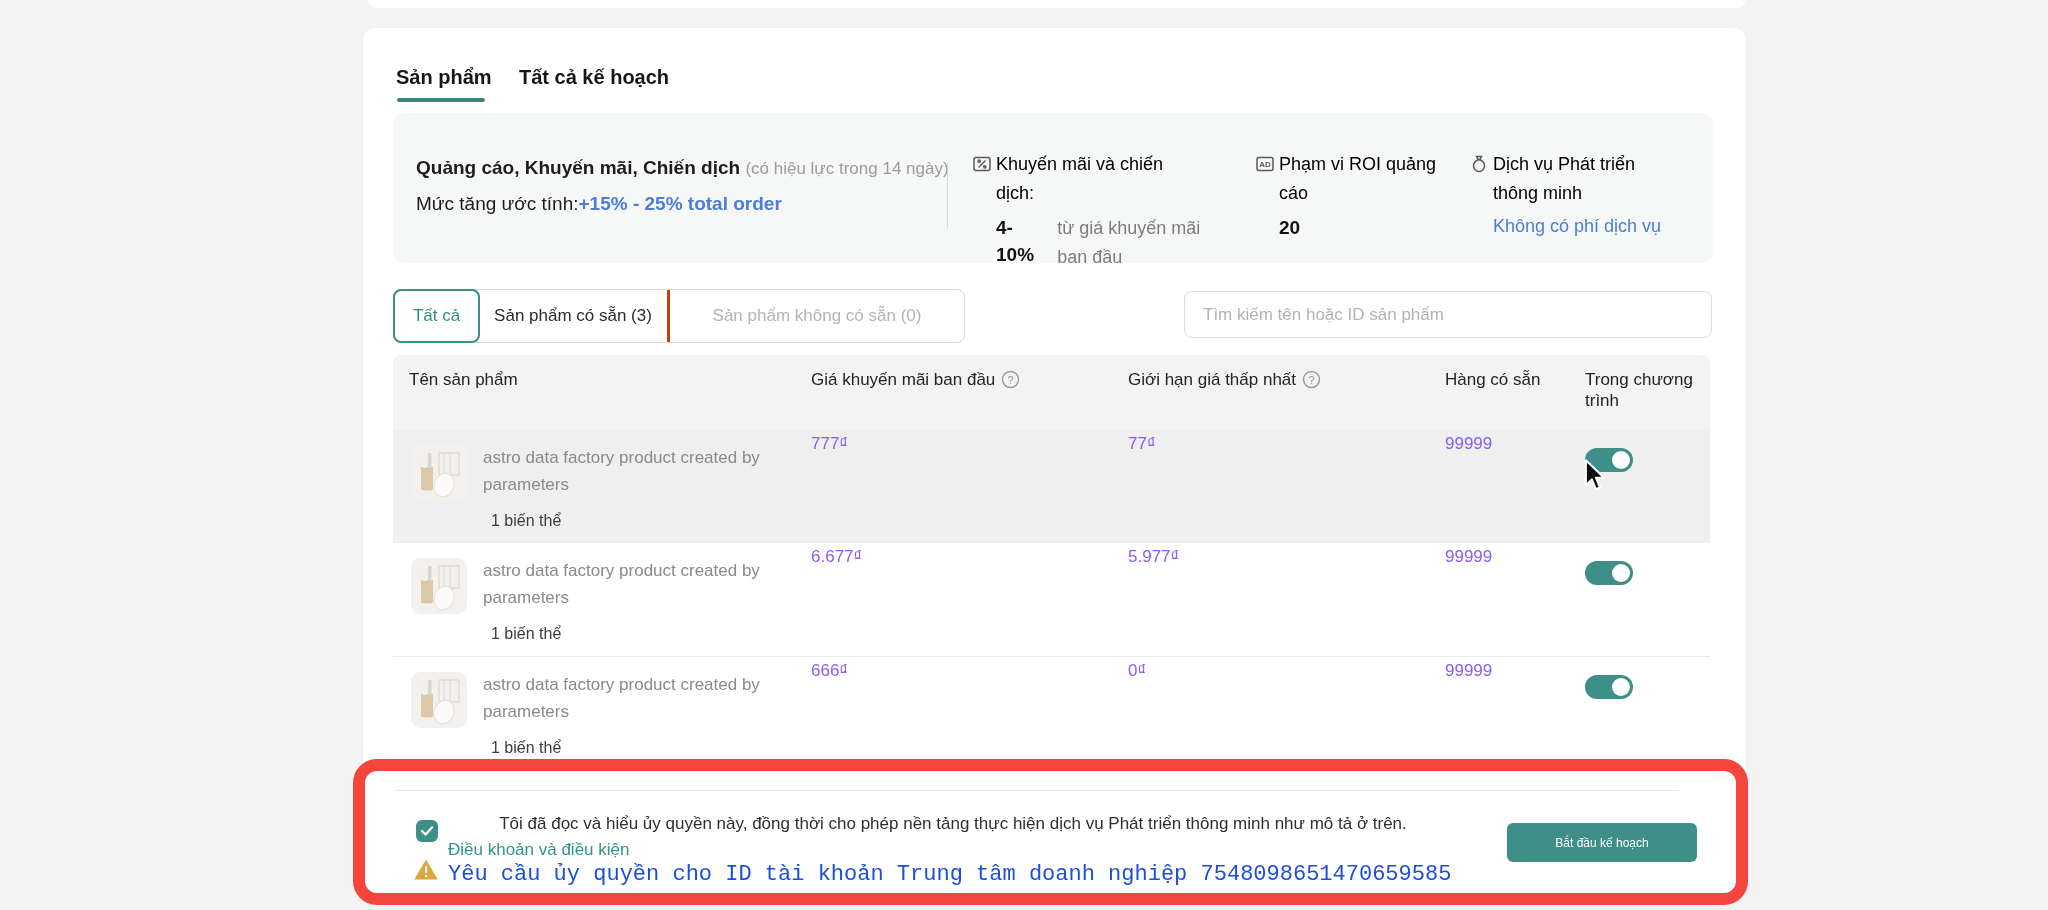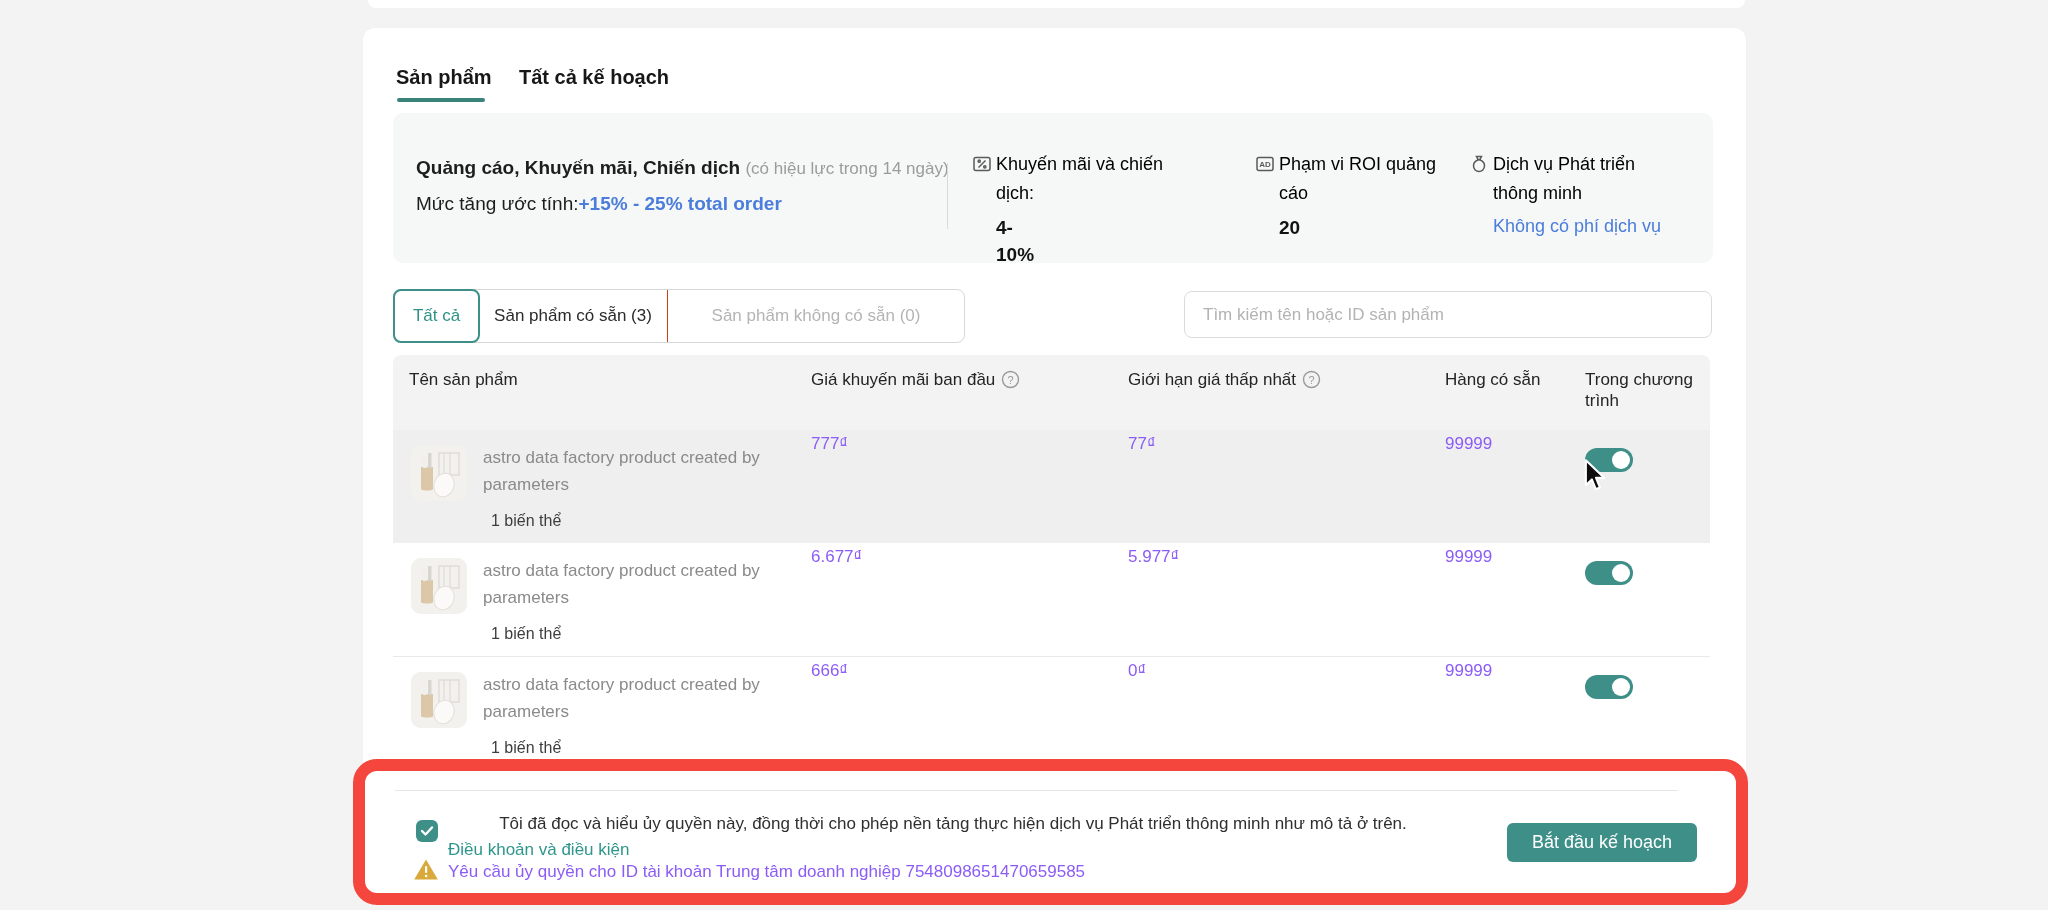--- a/index.html
+++ b/index.html
@@ -43,21 +43,21 @@
   .b-col3 .b-col-title { width:190px; }
   .b-col-link { margin-left:24px; margin-top:8px; font-size:18px; font-weight:500; color:#4b7ddb; white-space:nowrap; cursor:pointer; }
 
   
   .filters { position:absolute; left:30px; top:261px; height:54px; display:flex;
     border:1px solid #d8d8d8; border-radius:8px; background:#fff; }
   .seg { display:flex; align-items:center; justify-content:center; font-size:17px; cursor:pointer; }
   .seg1 { width:87px; color:#2e9287; font-weight:500; border:2px solid #3d8f88;
     border-radius:8px; margin:-1px; height:54px; background:#fff; }
   .seg2 { width:188px; color:#2b2b2b; }
-  .seg3 { width:297px; color:#b4b4b4; border-left:1px solid #c2410c; }
+  .seg3 { width:297px; color:#b4b4b4; border-left:3px solid #c2410c; }
 
   .search { position:absolute; left:821px; top:263px; width:528px; height:47px;
     border:1px solid #dbdbdb; border-radius:8px; font-size:17px; padding:0 18px;
     color:#333; font-family:inherit; background:#fff; }
   .search::placeholder { color:#b3b3b3; }
 
   
   .table { position:absolute; left:30px; top:327px; width:1317px; }
   .thead { position:relative; height:75px; background:#f3f3f3; border-radius:8px 8px 0 0;
     font-size:17px; font-weight:500; color:#242424; }
@@ -86,23 +86,23 @@
   .knob { position:absolute; top:3px; right:3px; width:18px; height:18px;
     background:#fff; border-radius:50%; }
 
   
   .f-divider { position:absolute; left:32px; top:762px; width:1283px; height:1px; background:#e6e6e6; }
   .checkbox { position:absolute; left:53px; top:792px; width:22px; height:22px;
     background:#3d8f88; border-radius:6px; display:flex; align-items:center; justify-content:center; cursor:pointer; }
   .f-agreement { position:absolute; left:85px; top:786px; width:1010px; font-size:17px; color:#2f2f2f;text-align:center; }
   .f-terms { position:absolute; left:85px; top:812px; font-size:17px; color:#2f968c; cursor:pointer; }
   .f-warn-icon { position:absolute; left:50px; top:830px; }
-  .f-warning { position:absolute; left:85px; top:834px; font-size:17px; color:#8b5cf6; }
+  .f-warning { position:absolute; left:85px; top:834px; font-size:22px; color:#1d4ed8;font-family:Liberation Mono, monospace; }
   .start-btn { position:absolute; left:1144px; top:795px; width:190px; height:39px;
-    background:#3d8f88; color:#fff; border:none; border-radius:6px; font-size:18px;
+    background:#3d8f88; color:#fff; border:none; border-radius:6px; font-size:12px;
     font-family:inherit; cursor:pointer; }
 
   
   .annotation { position:absolute; left:353px; top:759px; width:1395px; height:146px;
     border:12px solid #f5463d; border-radius:24px; pointer-events:none; z-index:50; }
 
   .cursor { position:absolute; left:1580px; top:459px; z-index:40; pointer-events:none; }
 </style>
 </head>
 <body>
@@ -131,20 +131,21 @@
           <svg width="20" height="20" viewBox="0 0 20 20" fill="none" stroke="#5a5a5a" stroke-width="1.5">
             <rect x="2" y="3.5" width="16" height="13" rx="2"></rect>
               <line x1="13.5" y1="6.5" x2="6.5" y2="13.5"></line>
             <circle cx="7.2" cy="7.2" r="1.1"></circle>
               <circle cx="12.8" cy="12.8" r="1.1"></circle>
           </svg>
         </span>
         <div class="b-col-title">Khuyến mãi và chiến dịch:</div>
         <div class="b-valrow">
           <span class="b-val">4-10%</span>
+          <span class="b-desc">từ giá khuyến mãi ban đầu</span>
         </div>
       </div>
 
       <div class="b-col b-col2">
         <span class="b-icon">
           <svg width="20" height="20" viewBox="0 0 20 20">
             <rect x="2" y="3.5" width="16" height="13" rx="2" fill="none" stroke="#5a5a5a" stroke-width="1.5"></rect>
             <text x="10" y="13.4" font-size="8" font-weight="bold" text-anchor="middle" fill="#5a5a5a" font-family="Liberation Sans,sans-serif">AD</text>
           </svg>
         </span>

